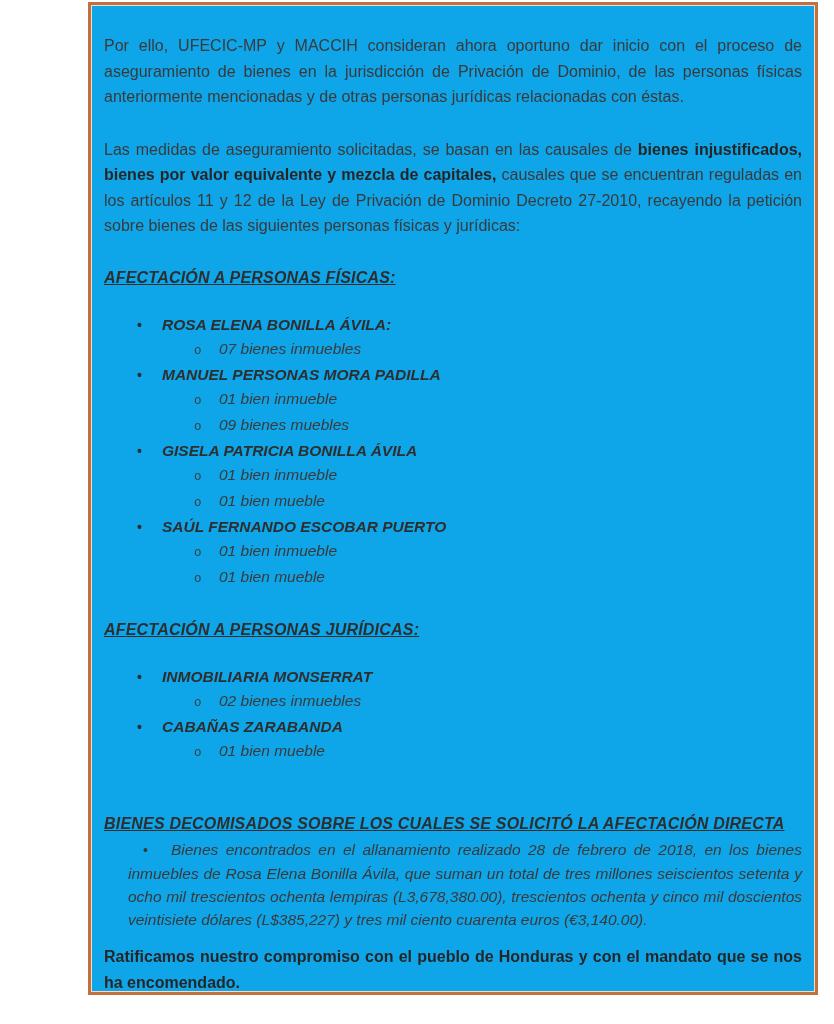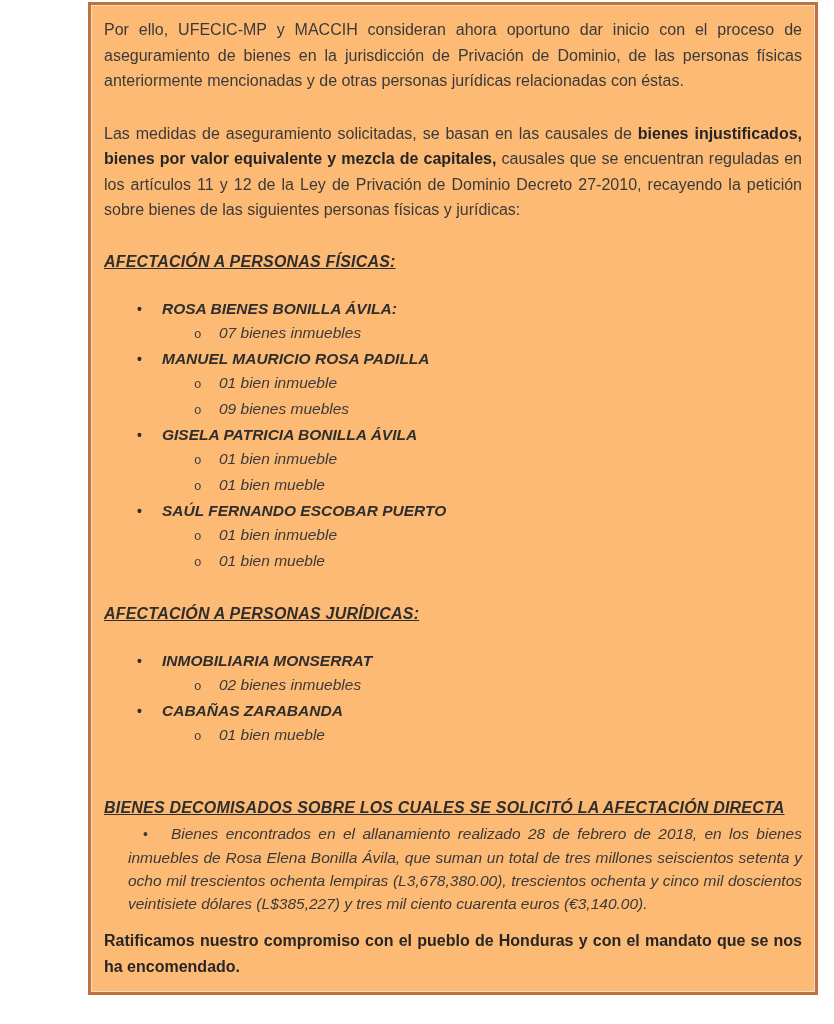--- a/index.html
+++ b/index.html
@@ -16,22 +16,22 @@
     overflow: hidden;
   }
   .doc-box {
     position: absolute;
     left: 88px;
     top: 2px;
     width: 730px;
     height: 993px;
     border: 3px solid #c0713d;
     box-shadow: inset 0 0 0 1px #f3dcc8;
-    background: #fdba74;
-    padding: 8px 13px 0 13px;
+    background: #0ea5e9;
+    padding: 24px 13px 0 13px;
     overflow: hidden;
     color: #3a3a3a;
   }
   .para {
     font-size: 16px;
     line-height: 25.5px;
     text-align: justify;
     color: #3a3a3a;
   }
   .para-intro { margin: 4px 0 27px 0; }
@@ -96,29 +96,29 @@
 
     <p class="para para-intro">Por ello, UFECIC-MP y MACCIH consideran ahora oportuno dar inicio con el proceso de aseguramiento de bienes en la jurisdicción de Privación de Dominio, de las personas físicas anteriormente mencionadas y de otras personas jurídicas relacionadas con éstas.</p>
 
     <p class="para para-measures"><span>Las medidas de aseguramiento solicitadas, se basan en las causales de </span><span class="bold-run">bienes injustificados, bienes por valor equivalente y mezcla de capitales,</span><span> causales que se encuentran reguladas en los artículos 11 y 12 de la Ley de Privación de Dominio Decreto 27-2010, recayendo la petición sobre bienes de las siguientes personas físicas y jurídicas:</span></p>
 
     <h3 class="heading heading-fisicas"><span class="underlined">AFECTACIÓN A PERSONAS FÍSICAS:</span></h3>
 
     <div class="bullet-list">
       <div class="row row-main">
         <span class="disc-bullet">•</span>
-        <span>ROSA BIENES BONILLA ÁVILA:</span>
+        <span>ROSA ELENA BONILLA ÁVILA:</span>
       </div>
       <div class="row row-sub">
         <span class="circle-bullet">o</span>
         <span>07 bienes inmuebles</span>
       </div>
       <div class="row row-main">
         <span class="disc-bullet">•</span>
-        <span>MANUEL MAURICIO ROSA PADILLA</span>
+        <span>MANUEL PERSONAS MORA PADILLA</span>
       </div>
       <div class="row row-sub">
         <span class="circle-bullet">o</span>
         <span>01 bien inmueble</span>
       </div>
       <div class="row row-sub">
         <span class="circle-bullet">o</span>
         <span>09 bienes muebles</span>
       </div>
       <div class="row row-main">

